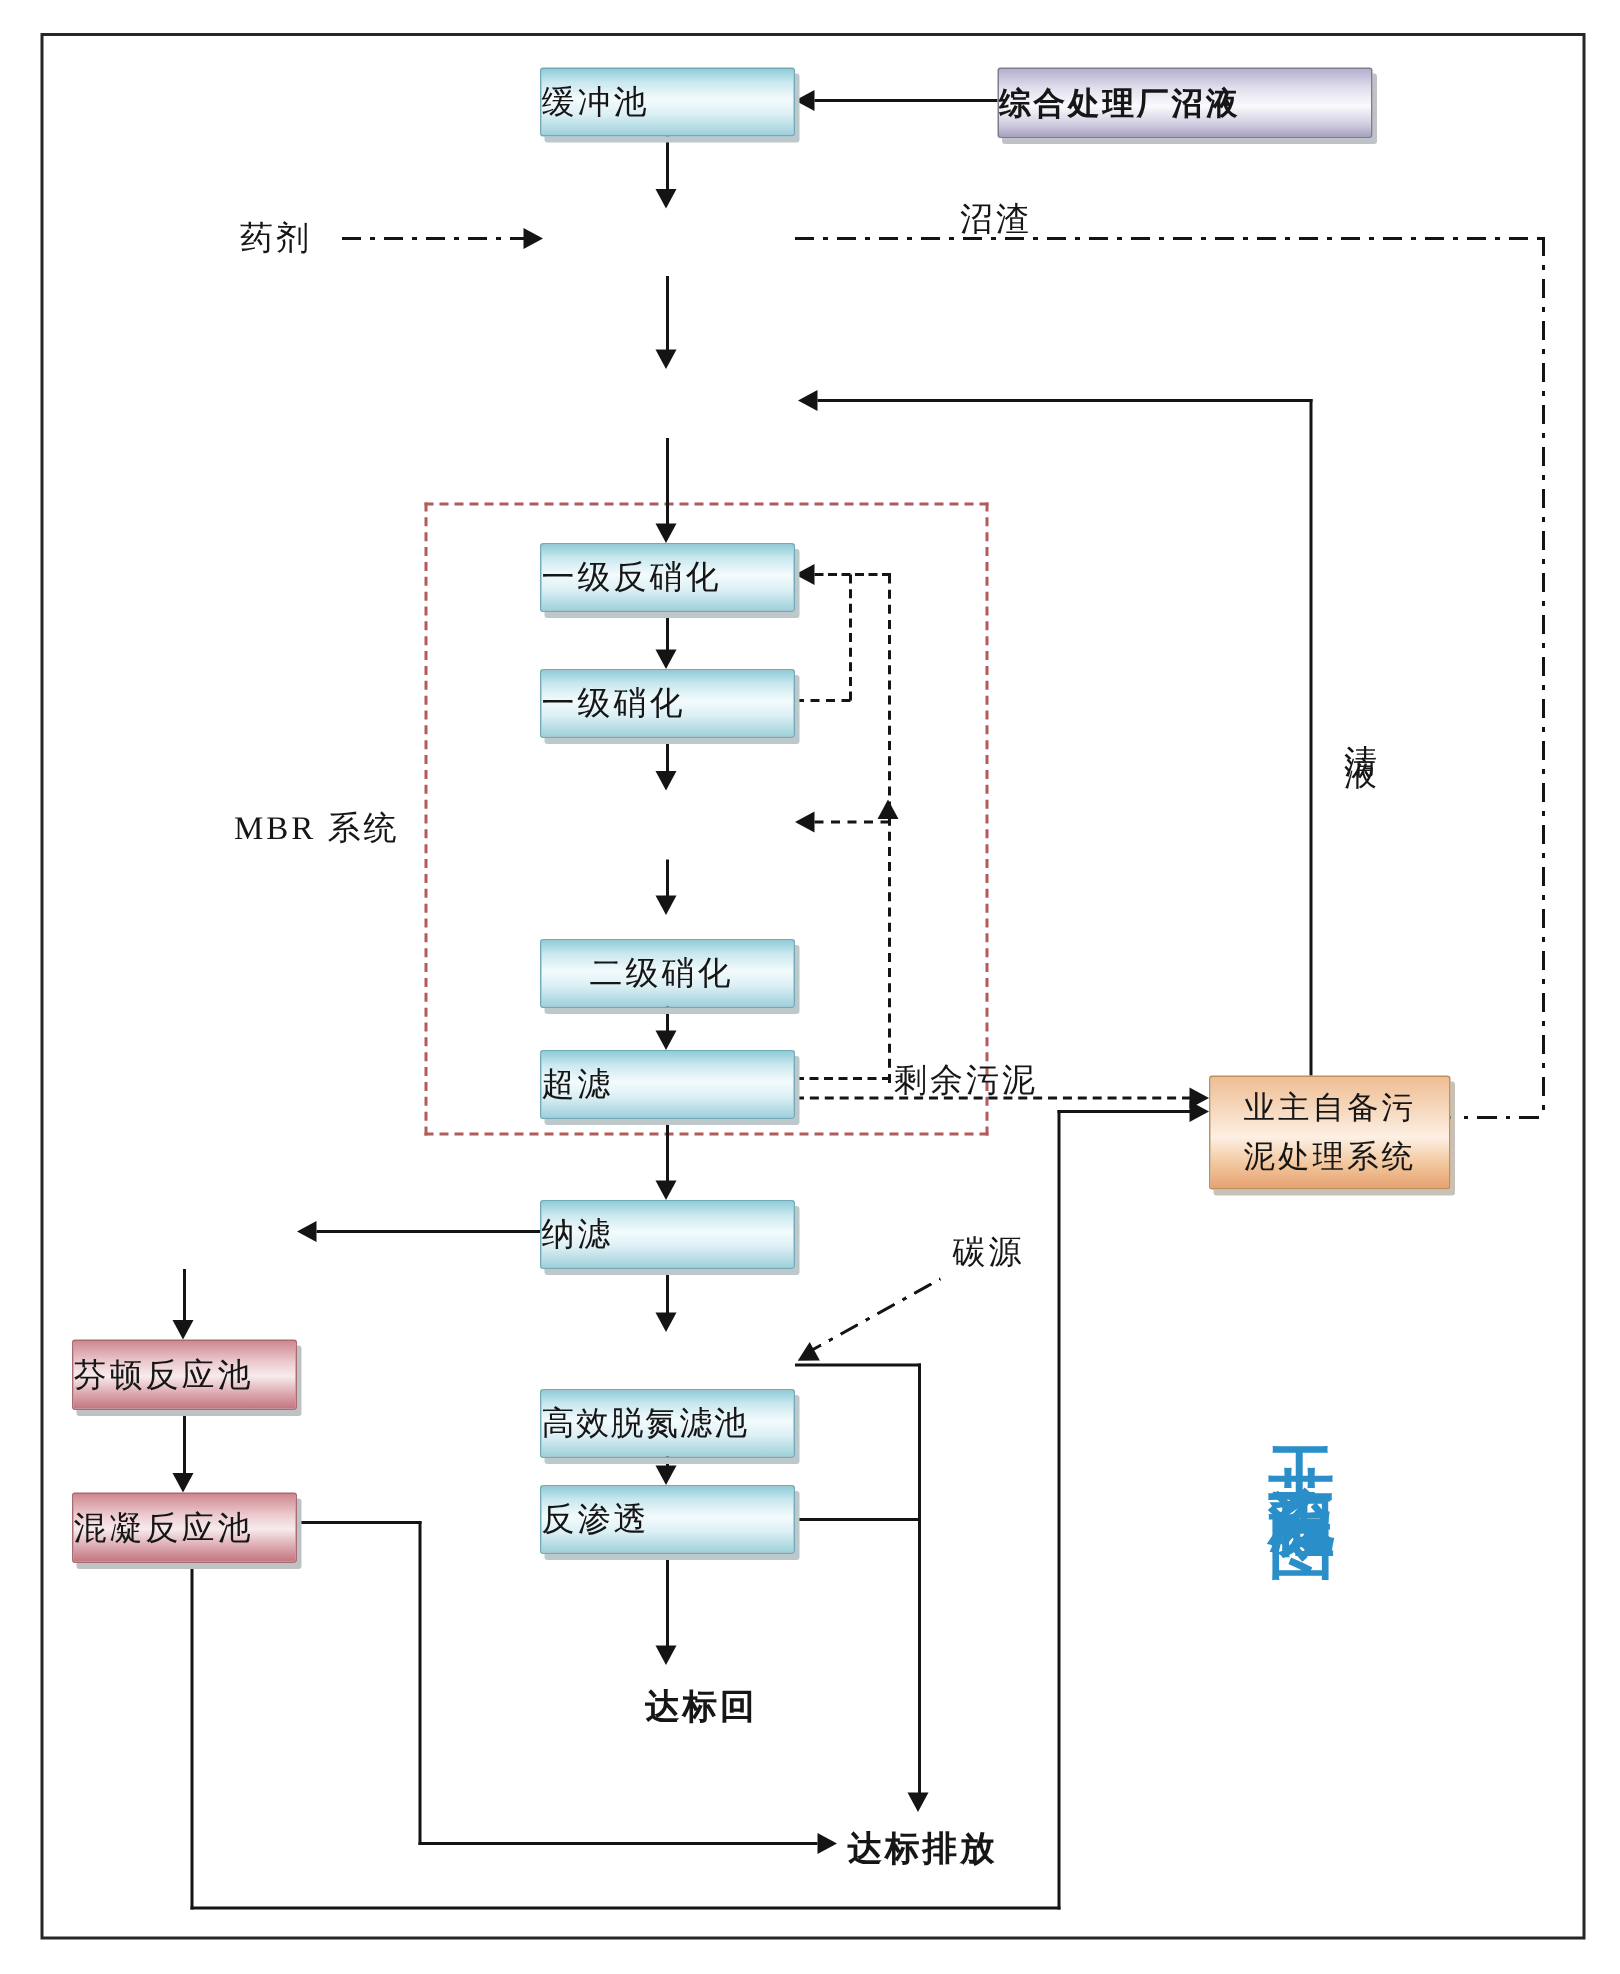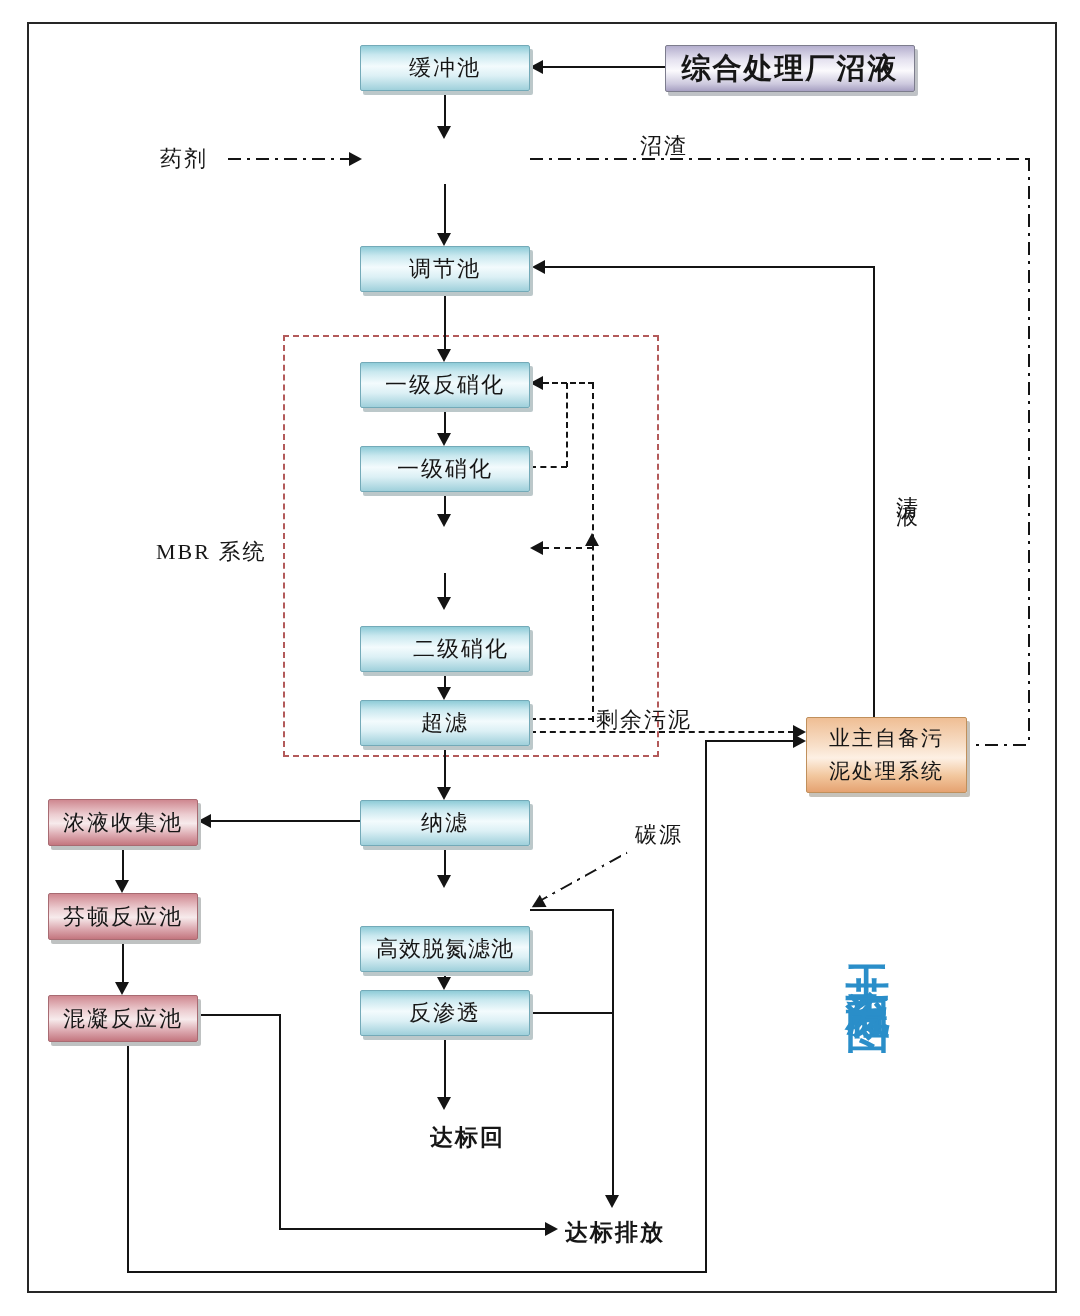--- a/index.html
+++ b/index.html
@@ -4,31 +4,31 @@
 <style>
   html,body{margin:0;padding:0;background:#ffffff;}
   #canvas{
     position:relative;width:1080px;height:1316px;background:#ffffff;
     font-family:"Liberation Serif", serif;color:#161616;overflow:hidden;
   }
   .frame{position:absolute;left:27px;top:22px;width:1030px;height:1271px;
     border:2px solid #262626;box-sizing:border-box;}
   .mbr-box{position:absolute;left:283px;top:335px;width:376px;height:422px;
     border:2px dashed #b35a5a;box-sizing:border-box;}
-  .node{position:absolute;display:flex;align-items:center;justify-content:center;
+  .node{position:absolute;display:flex;align-items:center;
     font-size:22px;letter-spacing:2px;border-radius:2px;box-sizing:border-box;
     text-align:center;}
   .cyan{left:360px;width:170px;height:46px;
     background:linear-gradient(180deg,#8fccd8 0%,#c9e8ef 20%,#f3fbfd 46%,#dcf0f5 68%,#9fd0db 100%);
     border:1px solid #74aab8;box-shadow:3px 4px 0 #bcc8ca;}
   .pink{left:48px;width:150px;height:47px;
     background:linear-gradient(180deg,#cf8890 0%,#ecccd0 32%,#f7ebec 52%,#dca8af 78%,#c3767f 100%);
     border:1px solid #a86b72;box-shadow:3px 4px 0 #bfc2c2;}
   .purple{background:linear-gradient(180deg,#b5afce 0%,#e4e1ef 30%,#fbfafd 55%,#cdc9de 84%,#a7a0c2 100%);
-    border:1px solid #7d7d8d;box-shadow:3px 4px 0 #bfc2c6;font-weight:bold;font-size:29px;}
+    border:1px solid #7d7d8d;box-shadow:3px 4px 0 #bfc2c6;font-weight:bold;font-size:21px;}
   .orange{background:linear-gradient(180deg,#efbe94 0%,#f8e0ca 38%,#fdf0e4 54%,#f2c79e 78%,#e5a271 100%);
     border:1px solid #c0905c;box-shadow:3px 4px 0 #c6c2ba;font-size:21px;line-height:33px;}
   .lh{position:absolute;height:2px;background:#141414;}
   .lv{position:absolute;width:2px;background:#141414;}
   .dh{position:absolute;height:0;border-top:2px dashed #141414;}
   .dv{position:absolute;width:0;border-left:2px dashed #141414;}
   .ddh{position:absolute;height:2px;
     background:repeating-linear-gradient(90deg,#141414 0 13px,transparent 13px 19px,#141414 19px 22px,transparent 22px 28px);}
   .ddv{position:absolute;width:2px;
     background:repeating-linear-gradient(180deg,#141414 0 13px,transparent 13px 19px,#141414 19px 22px,transparent 22px 28px);}
@@ -141,23 +141,20 @@
 
   <div class="ddh" style="left:536px;top:902px;width:104px;transform:rotate(-29deg);transform-origin:0 50%;"></div>
   <div class="ah l" style="left:531px;top:897px;transform:rotate(-29deg);"></div>
 
   <div class="node purple" style="left:665px;top:45px;width:250px;height:47px;">
     <span>综合处理厂沼液</span>
   </div>
   <div class="node cyan" style="top:45px;">
     <span>缓冲池</span>
   </div>
-  <div class="node cyan" style="top:246px;">
-    <span>调节池</span>
-  </div>
   <div class="node cyan" style="top:362px;">
     <span>一级反硝化</span>
   </div>
   <div class="node cyan" style="top:446px;">
     <span>一级硝化</span>
   </div>
   <div class="node cyan" style="top:626px;padding-left:32px;">
     <span>二级硝化</span>
   </div>
   <div class="node cyan" style="top:700px;">
@@ -166,23 +163,20 @@
   <div class="node cyan" style="top:800px;">
     <span>纳滤</span>
   </div>
   <div class="node cyan" style="top:926px;letter-spacing:1px;">
     <span>高效脱氮滤池</span>
   </div>
   <div class="node cyan" style="top:990px;">
     <span>反渗透</span>
   </div>
 
-  <div class="node pink" style="top:799px;">
-    <span>浓液收集池</span>
-  </div>
   <div class="node pink" style="top:893px;">
     <span>芬顿反应池</span>
   </div>
   <div class="node pink" style="top:995px;">
     <span>混凝反应池</span>
   </div>
 
   <div class="node orange" style="left:806px;top:717px;width:161px;height:76px;padding:0 12px;">
     <span>业主自备污泥处理系统</span>
   </div>

